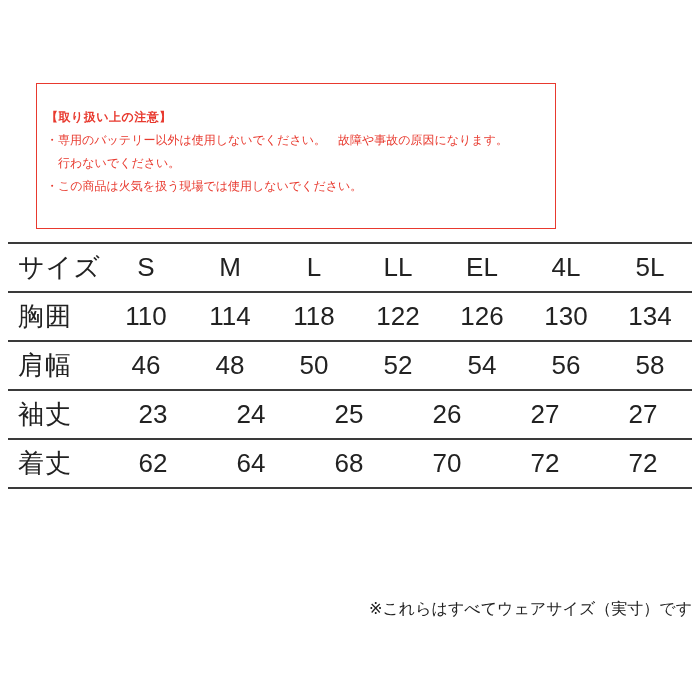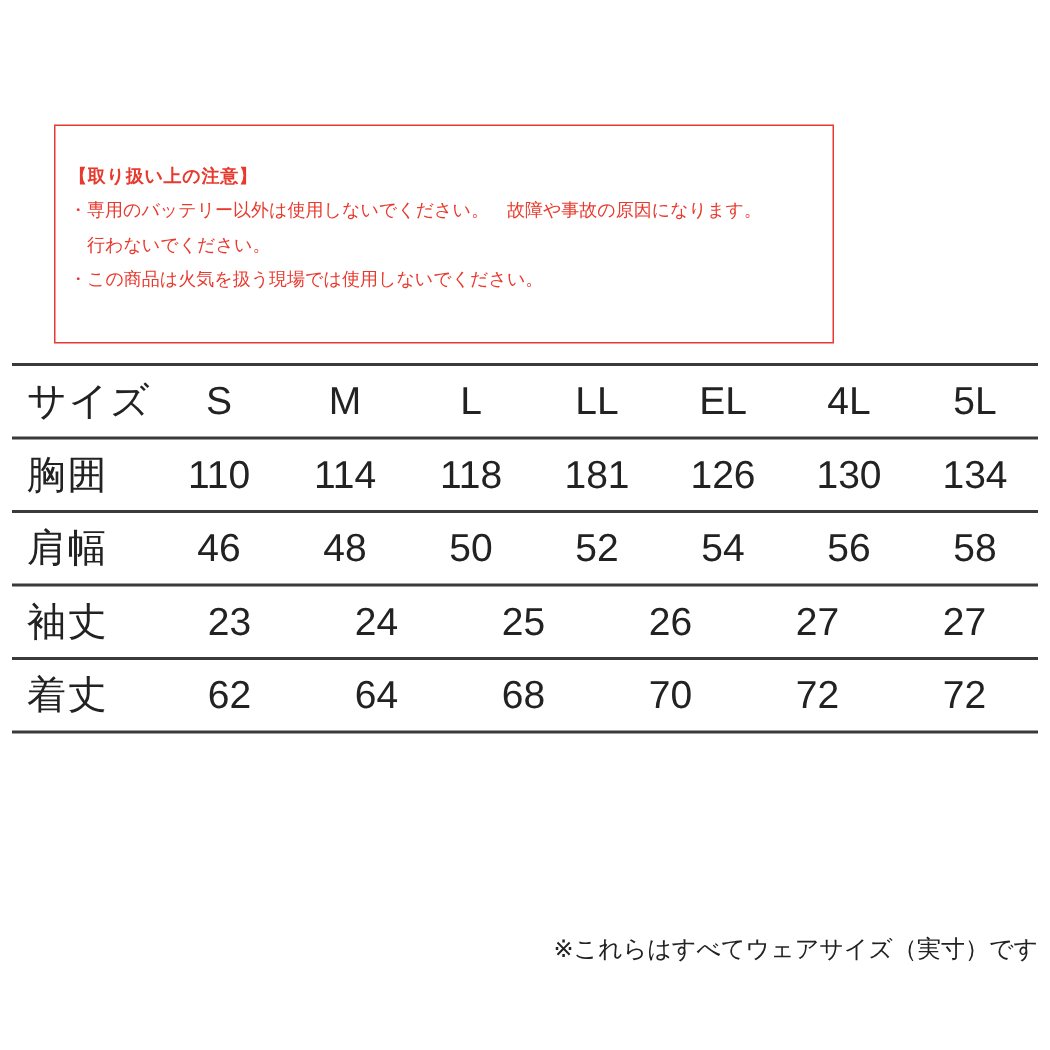--- a/index.html
+++ b/index.html
@@ -68,21 +68,20 @@
     font-size:26px;
   }
   
   .footnote{
     position:absolute;
     top:599px;
     right:8px;
     font-size:16px;
     color:var(--text);
     letter-spacing:0;
-    margin-top:24px;
   }
 </style>
 </head>
 <body>
 
 <div class="page">
 
   <div class="notice">
     <div class="notice-title">【取り扱い上の注意】</div>
     <div class="notice-line">・専用のバッテリー以外は使用しないでください。　故障や事故の原因になります。</div>
@@ -101,21 +100,21 @@
       <div class="t-cell">EL</div>
       <div class="t-cell">4L</div>
       <div class="t-cell">5L</div>
     </div>
 
     <div class="t-row">
       <div class="t-label">胸囲</div>
       <div class="t-cell">110</div>
       <div class="t-cell">114</div>
       <div class="t-cell">118</div>
-      <div class="t-cell">181</div>
+      <div class="t-cell">122</div>
       <div class="t-cell">126</div>
       <div class="t-cell">130</div>
       <div class="t-cell">134</div>
     </div>
 
     <div class="t-row">
       <div class="t-label">肩幅</div>
       <div class="t-cell">46</div>
       <div class="t-cell">48</div>
       <div class="t-cell">50</div>

